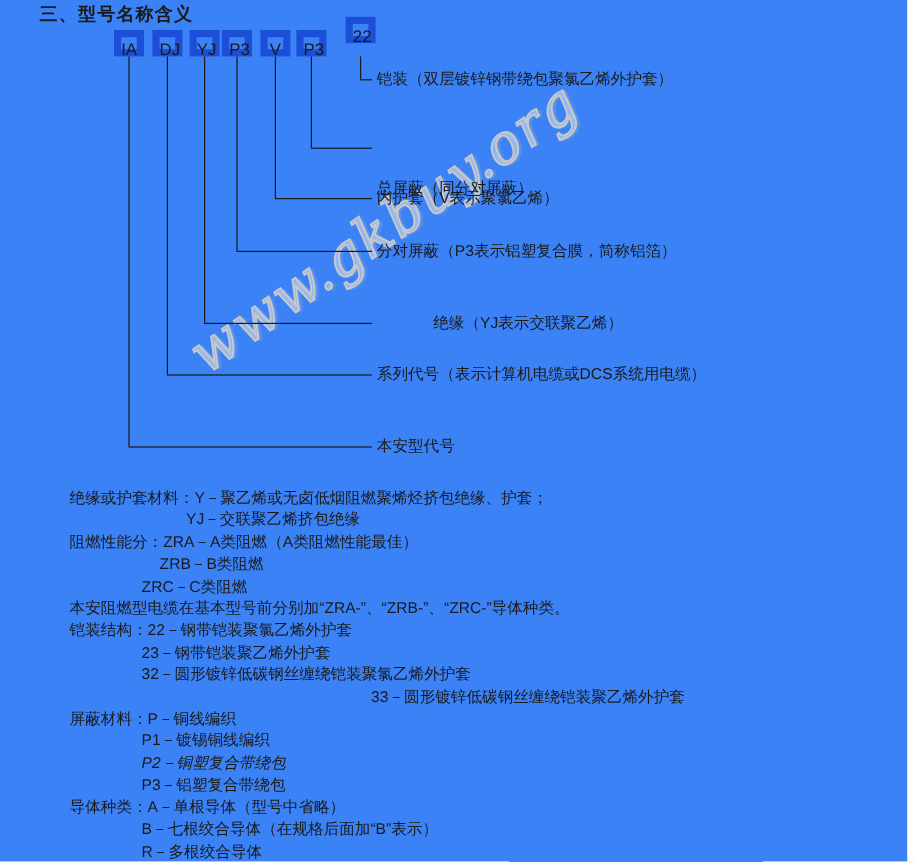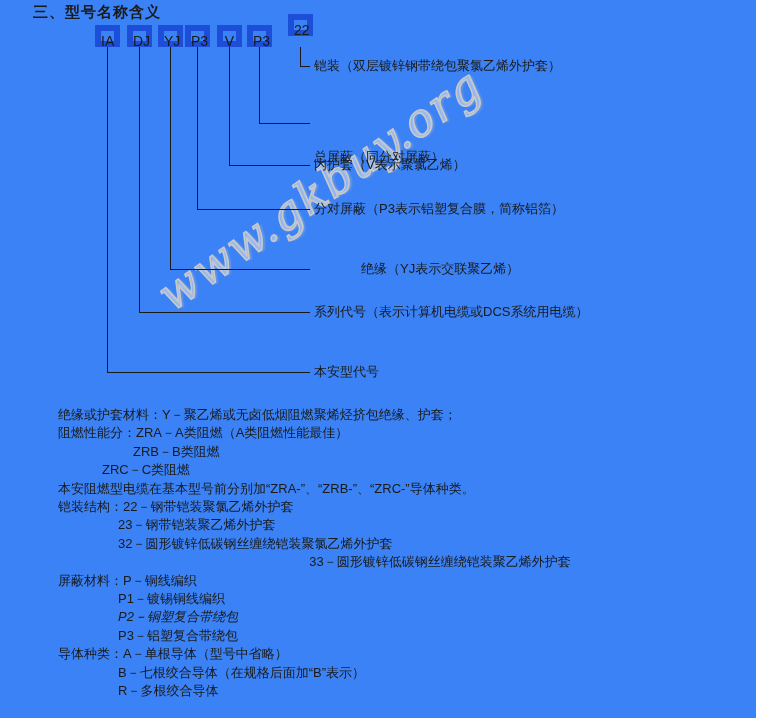--- a/index.html
+++ b/index.html
@@ -65,23 +65,24 @@
       <div class="vline" style="left: 259px; top: 47px; width: 1px; height: 76px;"></div>
       <div class="hline" style="left: 259px; top: 123px; width: 51px; height: 1px;"></div>
       <div class="code-label" style="left: 314px; top: 114px; margin-top: 34px;">总屏蔽（同分对屏蔽）</div>
       <div class="code-box" style="left: 288px; top: 14px; width: 25px; height: 22px;">22</div>
       <div class="vline" style="left: 300px; top: 47px; width: 1px; height: 19px;"></div>
       <div class="hline" style="left: 300px; top: 66px; width: 10px; height: 1px;"></div>
       <div class="code-label" style="left: 314px; top: 57px;">铠装（双层镀锌钢带绕包聚氯乙烯外护套）</div>
     </div>
   <div class="notes">
       <div class="note-line" style="padding-left: 58px;">绝缘或护套材料：Y－聚乙烯或无卤低烟阻燃聚烯烃挤包绝缘、护套；</div>
+      <div class="note-line" style="padding-left: 155px;">YJ－交联聚乙烯挤包绝缘</div>
       <div class="note-line" style="padding-left: 58px;">阻燃性能分：ZRA－A类阻燃（A类阻燃性能最佳）</div>
       <div class="note-line" style="padding-left: 133px;">ZRB－B类阻燃</div>
-      <div class="note-line" style="padding-left: 55px; margin-left: 47px;">ZRC－C类阻燃</div>
+      <div class="note-line" style="padding-left: 118px;">ZRC－C类阻燃</div>
       <div class="note-line" style="padding-left: 58px;">本安阻燃型电缆在基本型号前分别加“ZRA-”、“ZRB-”、“ZRC-”导体种类。</div>
       <div class="note-line" style="padding-left: 58px;">铠装结构：22－钢带铠装聚氯乙烯外护套</div>
       <div class="note-line" style="padding-left: 118px;">23－钢带铠装聚乙烯外护套</div>
       <div class="note-line" style="padding-left: 118px;">32－圆形镀锌低碳钢丝缠绕铠装聚氯乙烯外护套</div>
       <div class="note-line" style="padding-left: 118px; text-align: center;">33－圆形镀锌低碳钢丝缠绕铠装聚乙烯外护套</div>
       <div class="note-line" style="padding-left: 58px;">屏蔽材料：P－铜线编织</div>
       <div class="note-line" style="padding-left: 118px;">P1－镀锡铜线编织</div>
       <div class="note-line" style="padding-left: 118px; font-style: italic;">P2－铜塑复合带绕包</div>
       <div class="note-line" style="padding-left: 118px;">P3－铝塑复合带绕包</div>
       <div class="note-line" style="padding-left: 58px;">导体种类：A－单根导体（型号中省略）</div>

